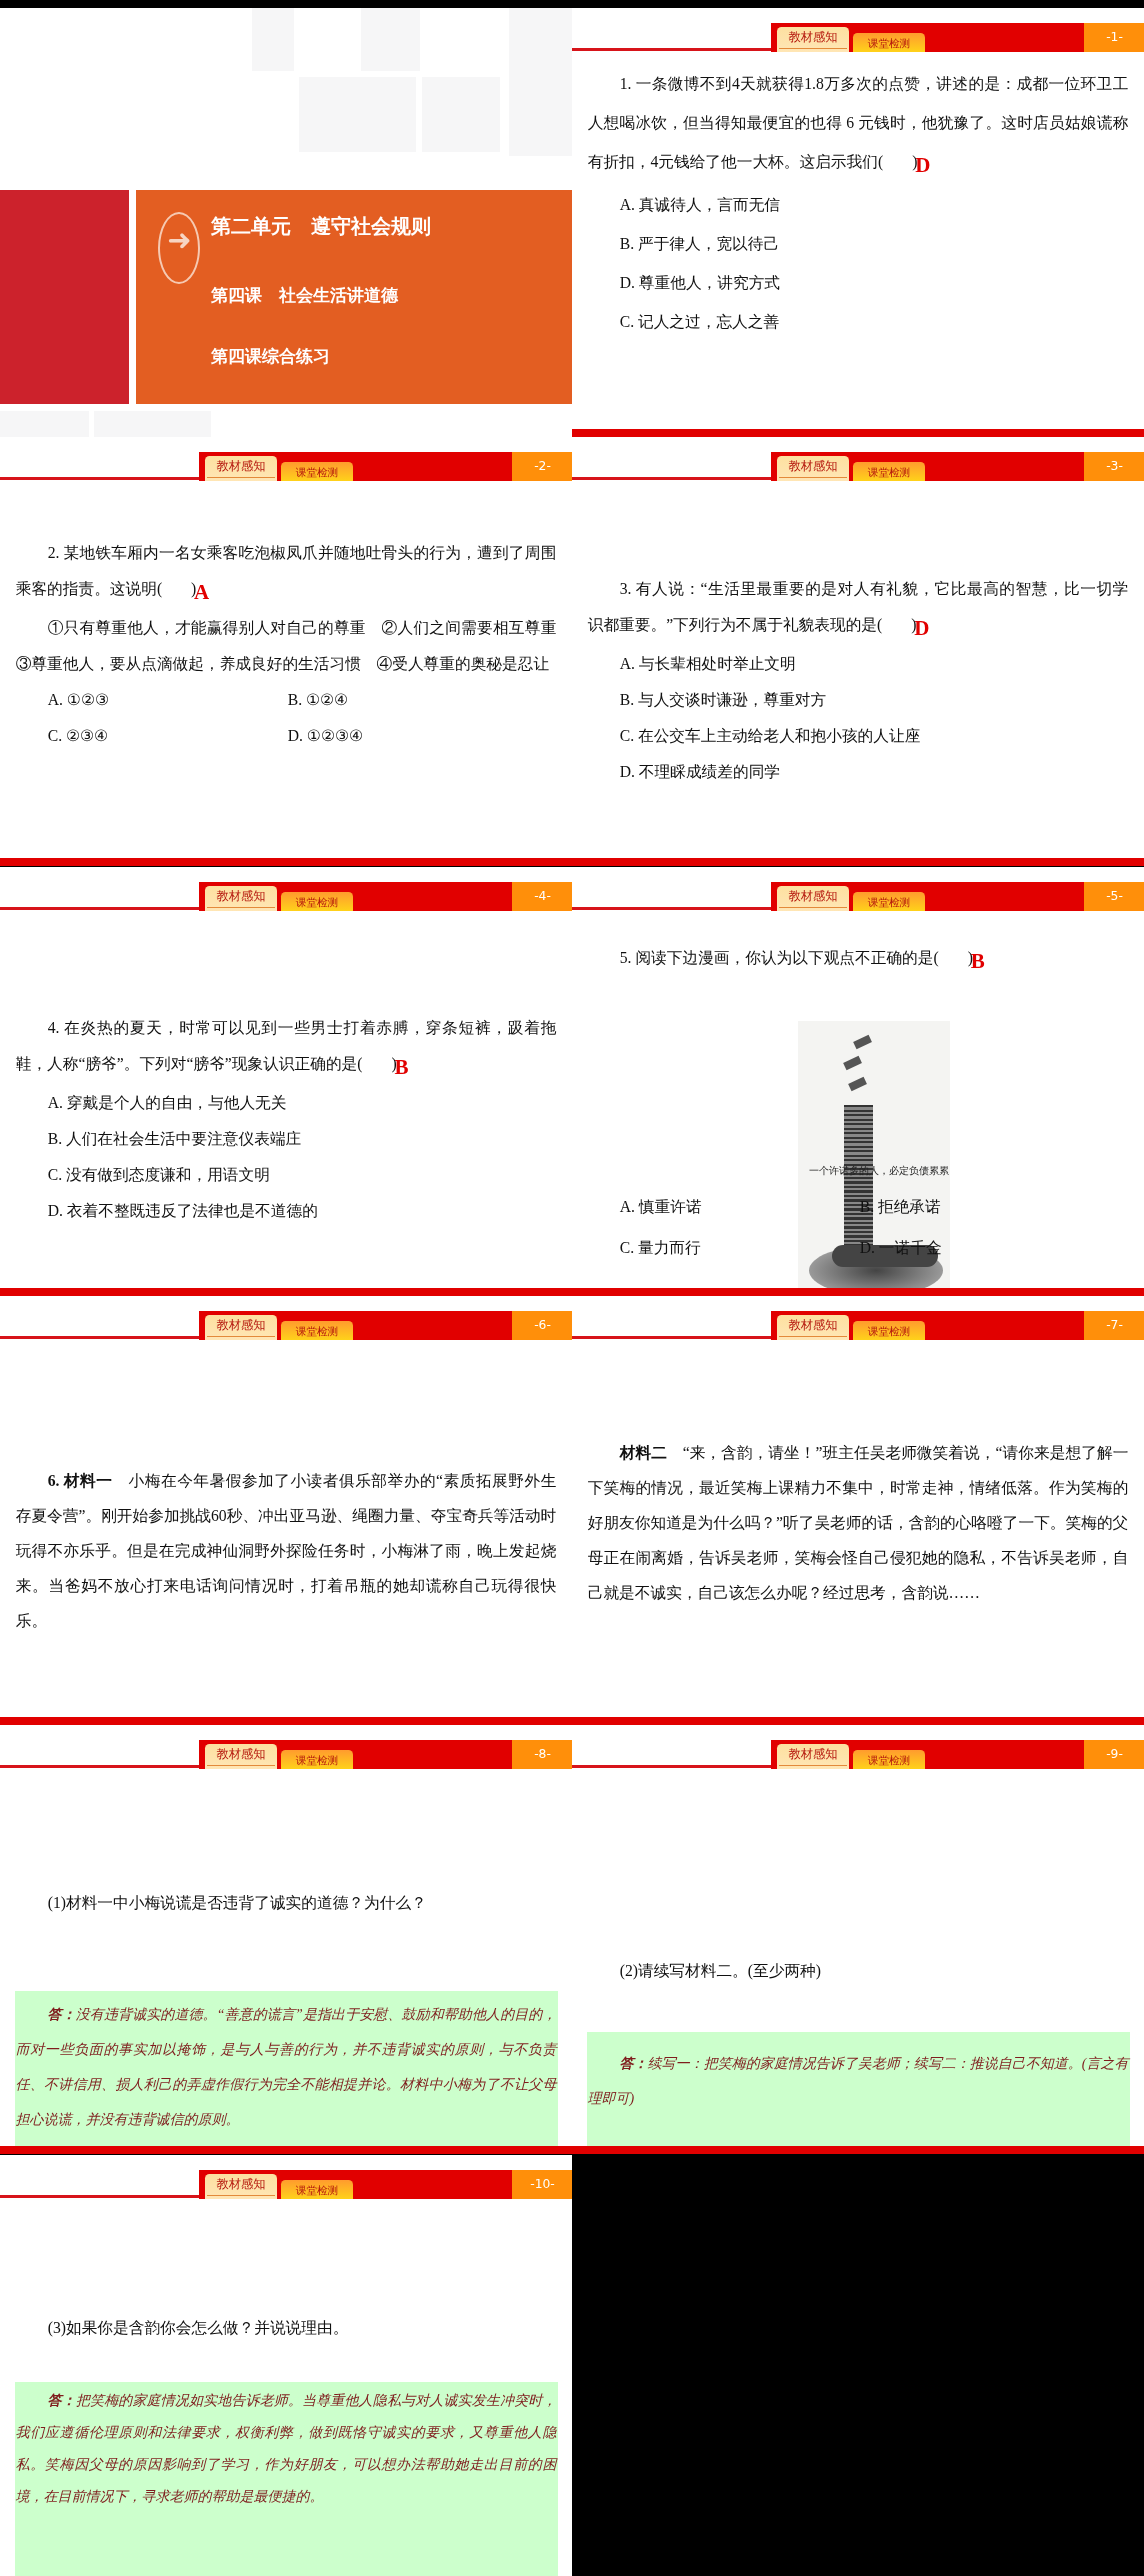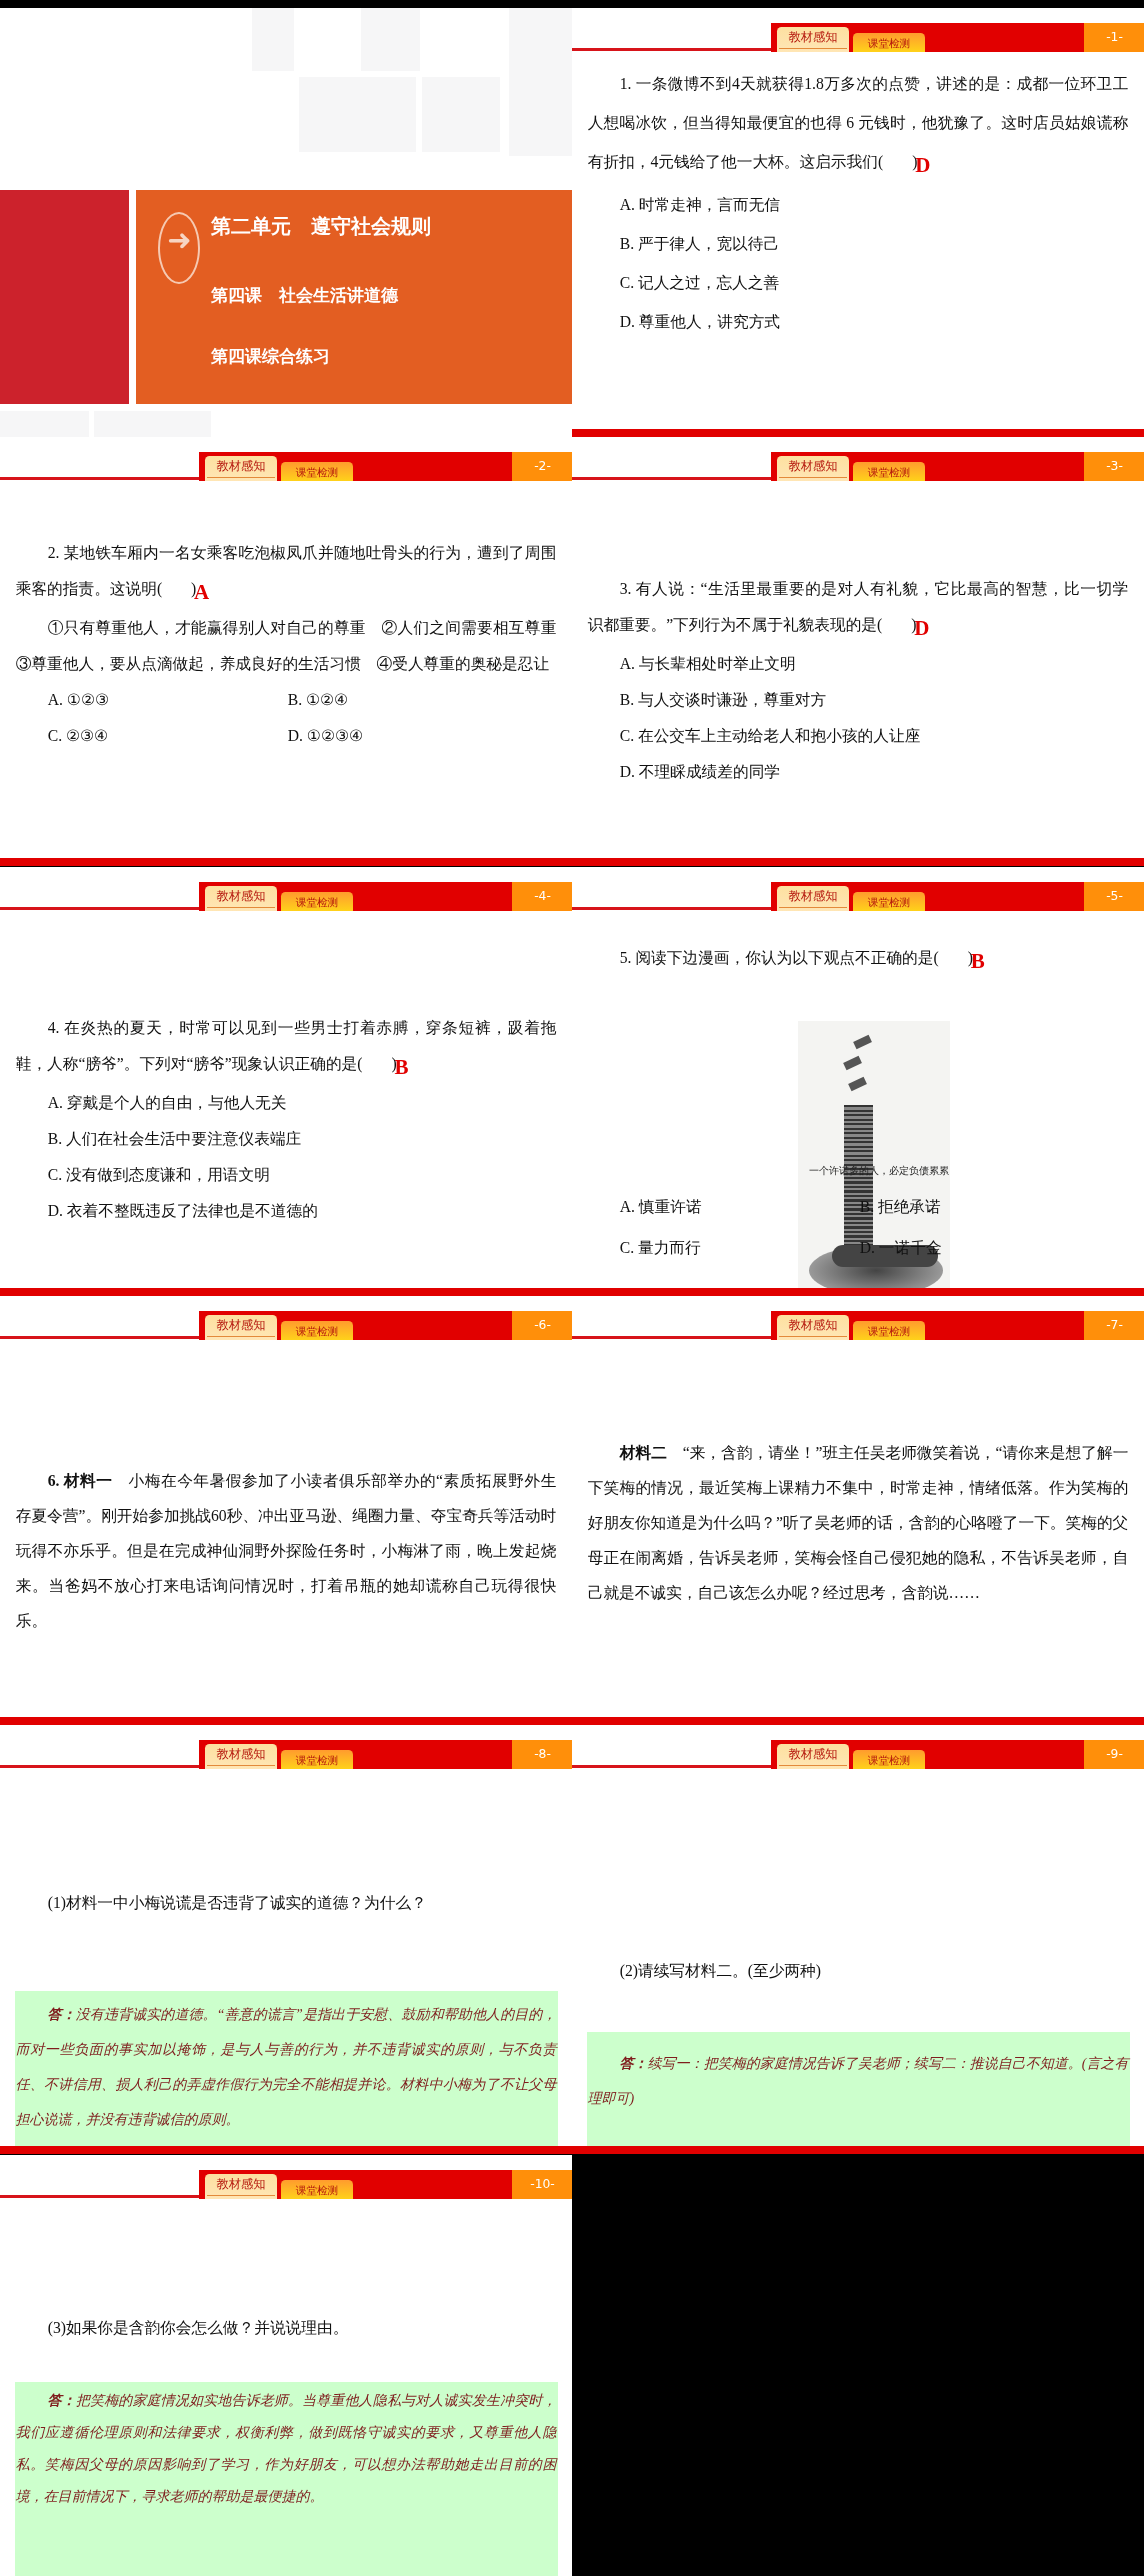--- a/index.html
+++ b/index.html
@@ -75,24 +75,24 @@
   </div>
 
   <div class="slide" style="left:572px;top:0;">
     <div class="hdr-line"></div>
     <div class="hdr-bar"></div>
     <div class="tab t1">教材感知</div>
     <div class="tab t2">课堂检测</div>
     <div class="hdr-num">-1-</div>
     <div class="txt" style="top:56px;">
       <p><span>1. 一条微博不到4天就获得1.8万多次的点赞，讲述的是：成都一位环卫工人想喝冰饮，但当得知最便宜的也得 6 元钱时，他犹豫了。这时店员姑娘谎称有折扣，4元钱给了他一大杯。这启示我们(</span><span class="ans">D</span><span>)</span></p>
-      <div class="opt">A. 时常走神，言而无信</div>
+      <div class="opt">A. 真诚待人，言而无信</div>
       <div class="opt">B. 严于律人，宽以待己</div>
+      <div class="opt">D. 尊重他人，讲究方式</div>
       <div class="opt">C. 记人之过，忘人之善</div>
-      <div class="opt">D. 尊重他人，讲究方式</div>
     </div>
     <div class="footer-bar"></div>
   </div>
 
   <div class="slide" style="left:0;top:429px;">
     <div class="hdr-line"></div>
     <div class="hdr-bar"></div>
     <div class="tab t1">教材感知</div>
     <div class="tab t2">课堂检测</div>
     <div class="hdr-num">-2-</div>

